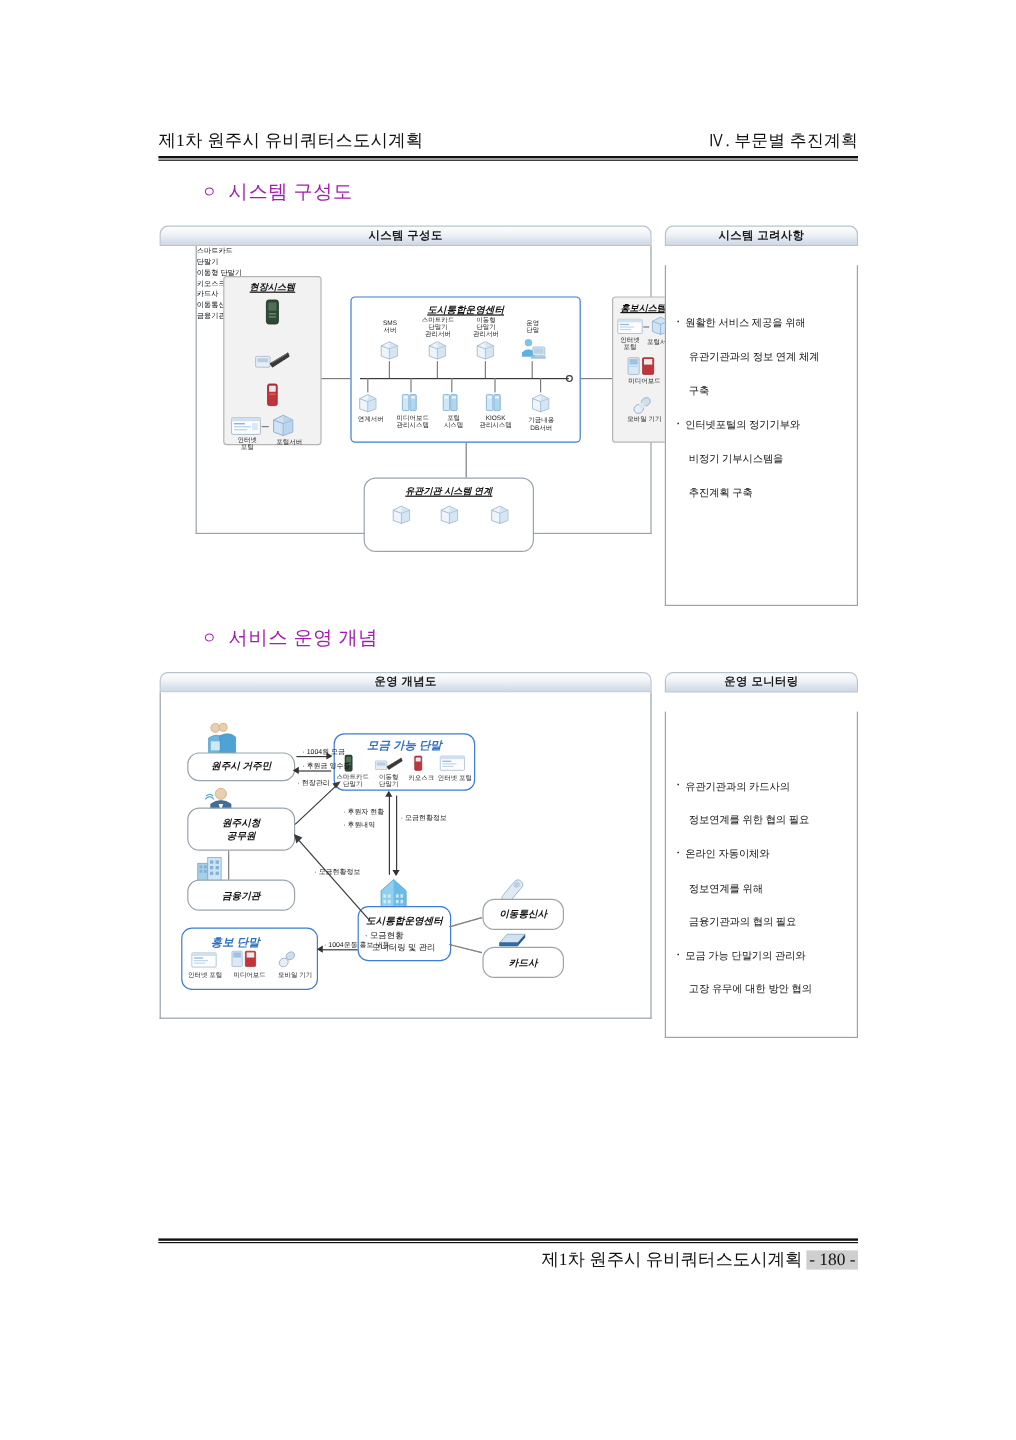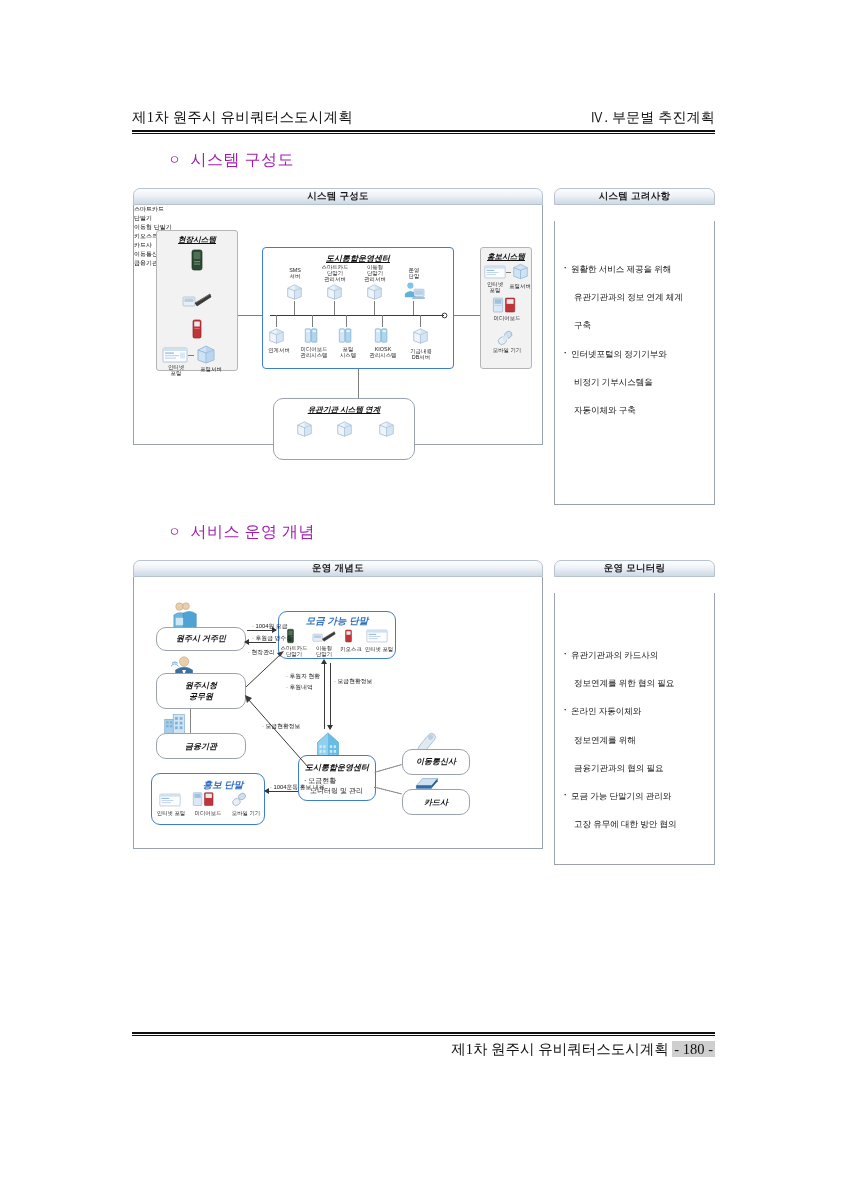--- a/index.html
+++ b/index.html
@@ -147,21 +147,21 @@
     <div class="right">Ⅳ. 부문별 추진계획</div>
   </div>
   <div class="rule-dbl rule-head"></div>
 
   <div class="sec-head" style="left:168px; top:150px;">
     <span class="bullet">ㅇ</span><span>시스템 구성도</span>
   </div>
 
   <div class="panel" style="left:133px; top:188px; width:410px;">
     <div class="pt">시스템 구성도</div>
-    <div class="pb" style="height:240px;">
+    <div class="pb" style="height:240px;margin-left:30px;">
 
       <div class="box-gray" style="left:22px; top:25px; width:82px; height:141px;"></div>
       <div class="ttl-u" style="left:22px; top:30px; width:82px;">현장시스템</div>
 
       <svg class="ic" style="left:54px; top:44px;" width="18" height="22" viewBox="0 0 18 22">
         <rect x="4" y="1" width="10" height="20" rx="2" fill="#2e4a35" stroke="#1d2f22" stroke-width=".7"></rect>
         <rect x="5.6" y="3" width="6.8" height="7" rx="1" fill="#4f6f56"></rect>
         <rect x="6" y="12" width="6" height="1.2" fill="#6d8a73"></rect>
         <rect x="6" y="14.5" width="6" height="1.2" fill="#6d8a73"></rect>
       </svg>
@@ -377,21 +377,21 @@
     <div class="pb" style="height:284px;">
       <ul class="cons">
         <li>
           <span>원활한 서비스 제공을 위해</span>
           <span>유관기관과의 정보 연계 체계</span>
           <span>구축</span>
         </li>
         <li>
           <span>인터넷포털의 정기기부와</span>
           <span>비정기 기부시스템을</span>
-          <span>자동이체와 구축</span>
+          <span>추진계획 구축</span>
         </li>
       </ul>
     </div>
   </div>
 
   <div class="sec-head" style="left:168px; top:522px;">
     <span class="bullet">ㅇ</span><span>서비스 운영 개념</span>
   </div>
 
   <div class="panel" style="left:133px; top:560px; width:410px;">
@@ -536,21 +536,21 @@
         <path d="M2 12 L19 12 L19 15 L2 15 Z" fill="#2f6fa8" stroke="#245b8c" stroke-width=".6"></path>
         <path d="M19 12 L26 4 L26 7 L19 15 Z" fill="#245b8c"></path>
       </svg>
       <div class="box-rr" style="left:268px; top:212px; width:68px; height:26px;"></div>
       <div class="nodename" style="left:268px; top:221px; width:68px;">카드사</div>
 
       <div class="ln ln-dot-h" style="left:240px; top:191px; width:28px; transform:rotate(-16deg);"></div>
       <div class="ln ln-dot-h" style="left:240px; top:213px; width:28px; transform:rotate(14deg);"></div>
 
       <div class="box-rr-blue" style="left:17px; top:196px; width:114px; height:52px;"></div>
-      <div class="ttl-blue" style="left:32px; top:202px; width:114px;">홍보 단말</div>
+      <div class="ttl-blue" style="left:5px; top:202px; width:114px;">홍보 단말</div>
 
       <svg class="ic" style="left:25px; top:216px;" width="22" height="14" viewBox="0 0 26 16">
         <rect x="1" y="1" width="24" height="14" rx="1" fill="#fbfdff" stroke="#9bb0c6" stroke-width=".7"></rect>
         <rect x="1" y="1" width="24" height="3" fill="#cfe0f0"></rect>
         <rect x="3" y="5.5" width="9" height="1.2" fill="#8fb4d8"></rect>
         <rect x="3" y="8" width="14" height="1.2" fill="#c3d6e8"></rect>
         <rect x="3" y="10.5" width="11" height="1.2" fill="#c3d6e8"></rect>
       </svg>
       <div class="lab" style="left:18px; top:233px; width:38px;">인터넷 포털</div>
 

